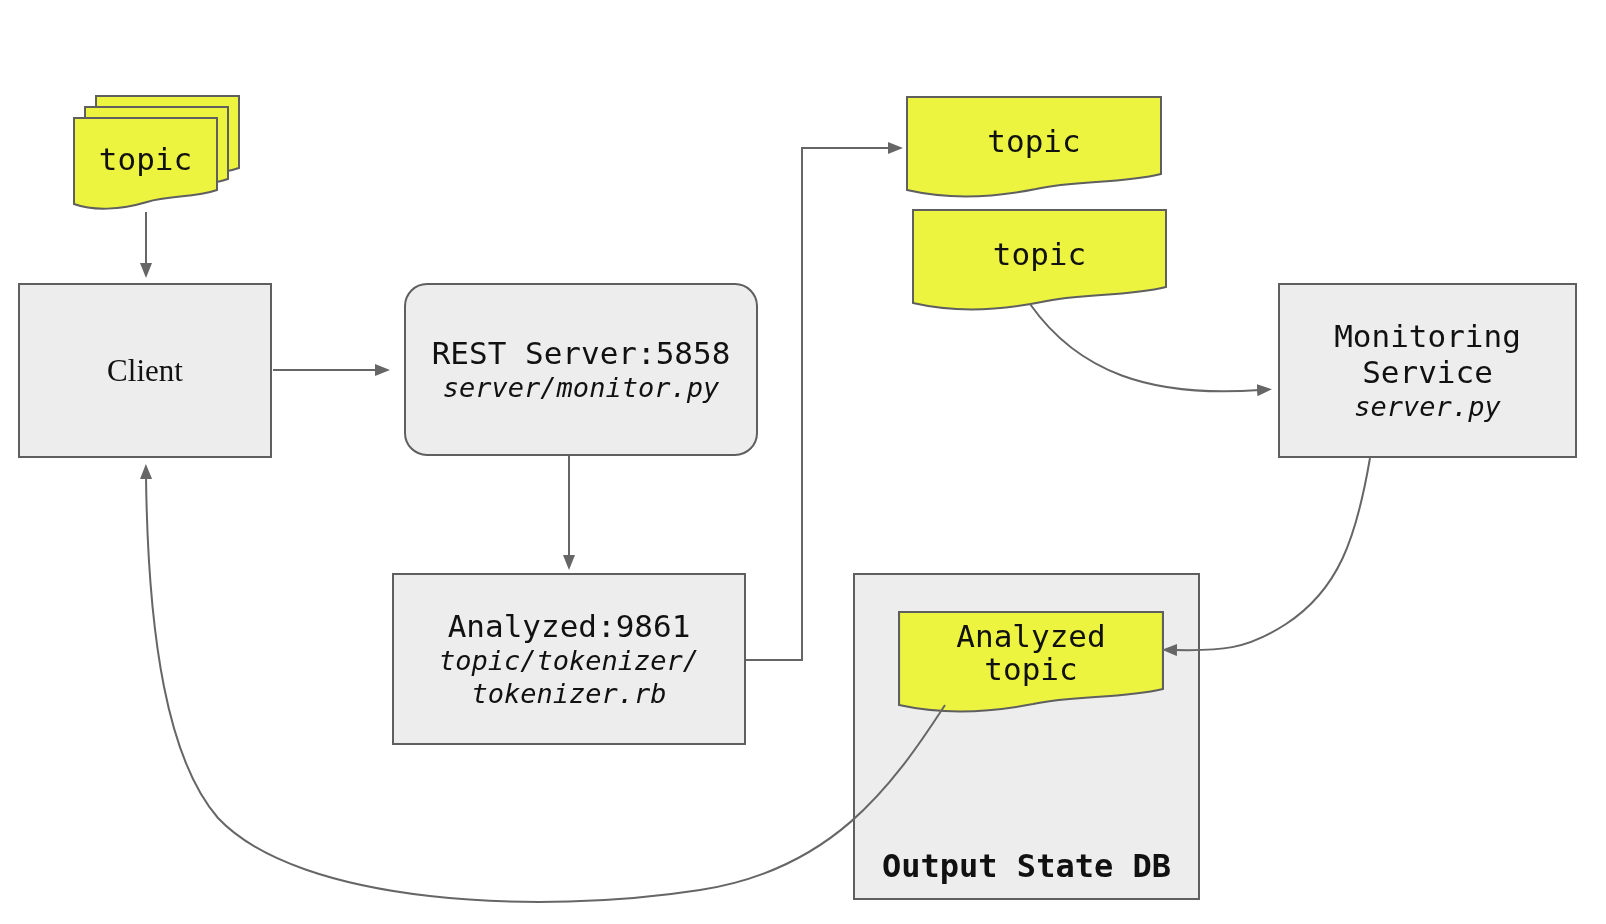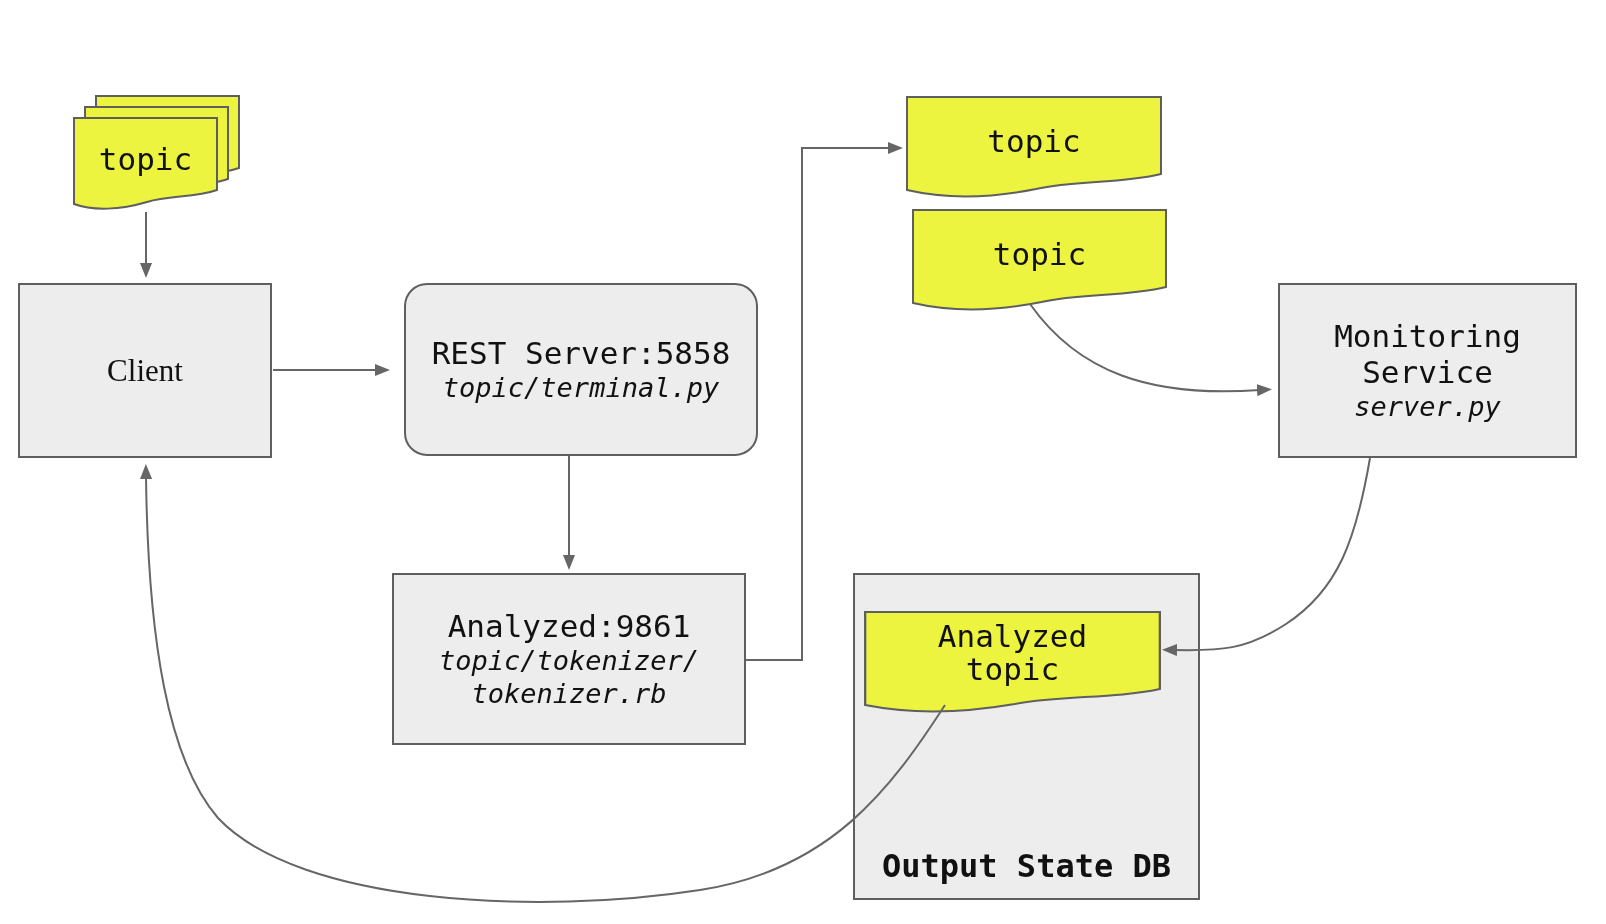--- a/index.html
+++ b/index.html
@@ -86,21 +86,21 @@
     </svg>
     <div class="doc-label">topic</div>
   </div>
 
   <div class="node" style="left:18px;top:283px;width:254px;height:175px;font-family:Liberation Serif, serif;">
     <div class="title">Client</div>
   </div>
 
   <div class="node" style="left:404px;top:283px;width:354px;height:173px;border-radius:23px;">
     <div class="title">REST Server:5858</div>
-    <div class="subtitle">topic/terminal.py</div>
+    <div class="subtitle">server/monitor.py</div>
   </div>
 
   <div class="node" style="left:392px;top:573px;width:354px;height:172px;">
     <div class="title">Analyzed:9861</div>
     <div class="subtitle">topic/tokenizer/</div>
     <div class="subtitle">tokenizer.rb</div>
   </div>
 
   <div class="node" style="left:1278px;top:283px;width:299px;height:175px;">
     <div class="title">Monitoring</div>
@@ -114,21 +114,21 @@
     </svg>
     <div class="doc-label">topic</div>
   </div>
   <div class="doc" style="left:912px;top:209px;width:255px;height:106px;">
     <svg viewBox="0 0 256 106" preserveAspectRatio="none">
       <path class="doc-shape" d="M1,1 H255 V78 C215,88 170,84 130,93 C85,102 40,103 1,94 Z"></path>
     </svg>
     <div class="doc-label">topic</div>
   </div>
 
-  <div class="doc" style="left:864px;top:611px;width:297px;height:106px;text-decoration:underline;">
+  <div class="doc" style="left:898px;top:611px;width:266px;height:106px;text-decoration:underline;">
     <svg viewBox="0 0 256 106" preserveAspectRatio="none">
       <path class="doc-shape" d="M1,1 H255 V78 C215,88 170,84 130,93 C85,102 40,103 1,94 Z"></path>
     </svg>
     <div class="doc-label" style="padding-bottom:22px;">
       <span>Analyzed</span>
       <span>topic</span>
     </div>
   </div>
 
   <svg id="connectors" width="1606" height="924" viewBox="0 0 1606 924">

